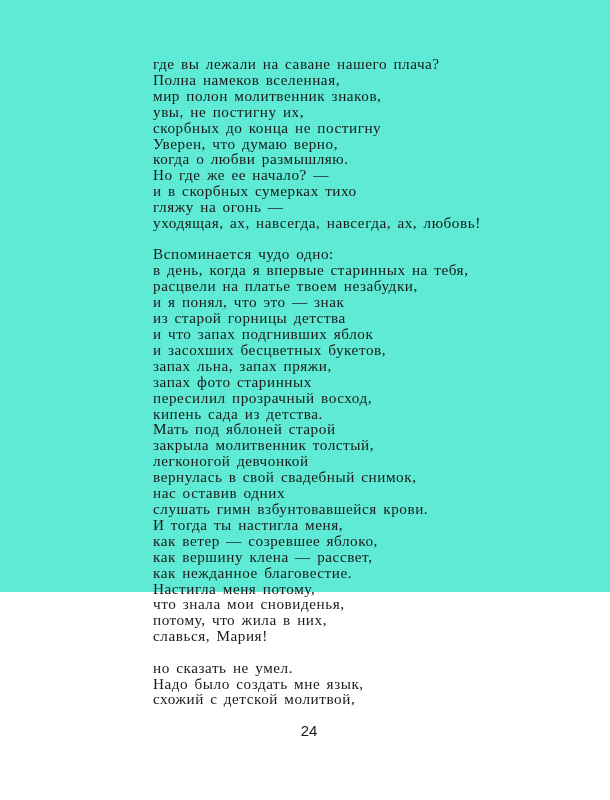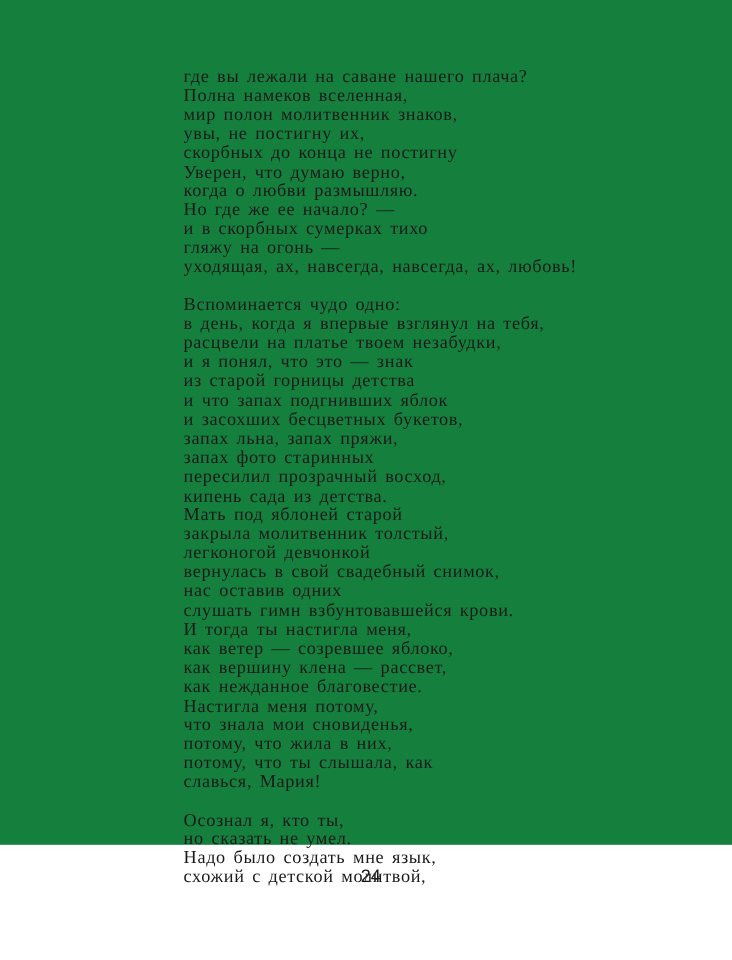--- a/index.html
+++ b/index.html
@@ -1,18 +1,18 @@
 <!DOCTYPE html>
 <html><head>
   <meta charset="utf-8">
   <style>
     html, body { margin: 0; padding: 0; background: #ffffff; }
     body { width: 610px; height: 800px; position: relative; overflow: hidden; }
     .page {
-      position: absolute; left: 0; top: 0; width: 610px; height: 704px; background: #15803d;
+      position: absolute; left: 0; top: 0; width: 610px; height: 592px; background: #5eead4;
     }
     .poem {
       position: absolute; left: 153px; top: 56px;
       font-family: "Liberation Serif", "DejaVu Serif", serif;
       font-size: 15.2px; line-height: 15.9px; color: #1a1a1a;
       letter-spacing: 0.55px; word-spacing: 2px;
     }
     .stanza { margin: 0 0 15.5px 0; }
     .line { display: block; white-space: nowrap; }
     .page-number {
@@ -34,21 +34,21 @@
       <span class="line">скорбных до конца не постигну</span>
       <span class="line">Уверен, что думаю верно,</span>
       <span class="line">когда о любви размышляю.</span>
       <span class="line">Но где же ее начало? —</span>
       <span class="line">и в скорбных сумерках тихо</span>
       <span class="line">гляжу на огонь —</span>
       <span class="line">уходящая, ах, навсегда, навсегда, ах, любовь!</span>
     </div>
     <div class="stanza">
       <span class="line">Вспоминается чудо одно:</span>
-      <span class="line">в день, когда я впервые взглянул на тебя,</span>
+      <span class="line">в день, когда я впервые старинных на тебя,</span>
       <span class="line">расцвели на платье твоем незабудки,</span>
       <span class="line">и я понял, что это — знак</span>
       <span class="line">из старой горницы детства</span>
       <span class="line">и что запах подгнивших яблок</span>
       <span class="line">и засохших бесцветных букетов,</span>
       <span class="line">запах льна, запах пряжи,</span>
       <span class="line">запах фото старинных</span>
       <span class="line">пересилил прозрачный восход,</span>
       <span class="line">кипень сада из детства.</span>
       <span class="line">Мать под яблоней старой</span>
@@ -57,24 +57,22 @@
       <span class="line">вернулась в свой свадебный снимок,</span>
       <span class="line">нас оставив одних</span>
       <span class="line">слушать гимн взбунтовавшейся крови.</span>
       <span class="line">И тогда ты настигла меня,</span>
       <span class="line">как ветер — созревшее яблоко,</span>
       <span class="line">как вершину клена — рассвет,</span>
       <span class="line">как нежданное благовестие.</span>
       <span class="line">Настигла меня потому,</span>
       <span class="line">что знала мои сновиденья,</span>
       <span class="line">потому, что жила в них,</span>
-      <span class="line">потому, что ты слышала, как</span>
       <span class="line">славься, Мария!</span>
     </div>
     <div class="stanza">
-      <span class="line">Осознал я, кто ты,</span>
       <span class="line">но сказать не умел.</span>
       <span class="line">Надо было создать мне язык,</span>
       <span class="line">схожий с детской молитвой,</span>
     </div>
   </div>
   <div class="page-number">24</div>
 </div>
 
 </body></html>

